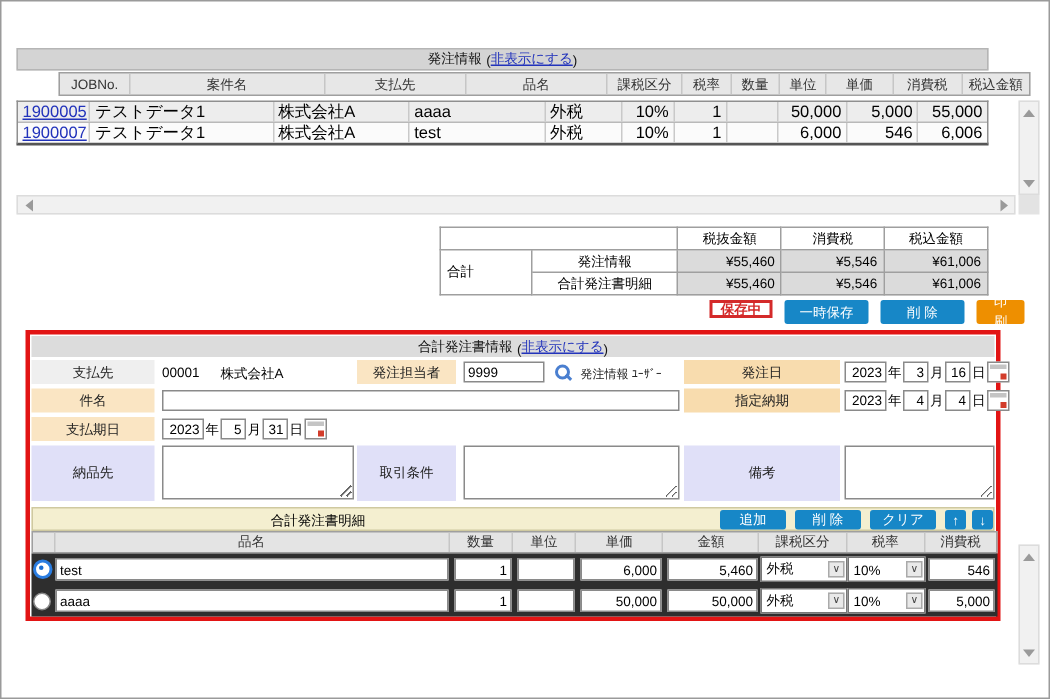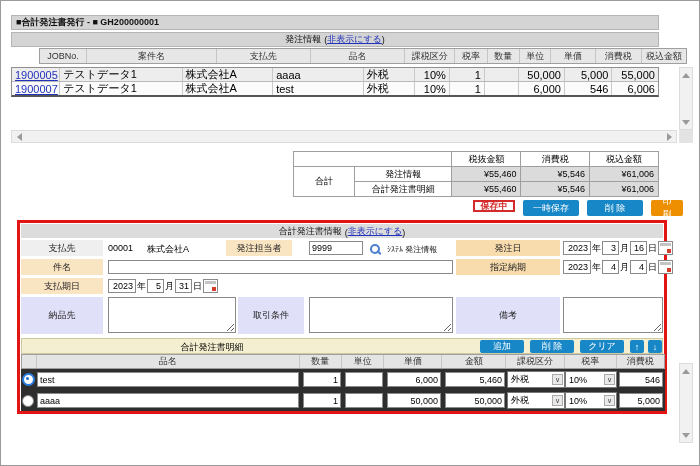--- a/index.html
+++ b/index.html
@@ -27,21 +27,21 @@
   .tri-up{width:0;height:0;border-left:4px solid transparent;border-right:4px solid transparent;border-bottom:5px solid #9a9a9a;}
   .tri-dn{width:0;height:0;border-left:4px solid transparent;border-right:4px solid transparent;border-top:5px solid #9a9a9a;}
   .tri-lf{width:0;height:0;border-top:4px solid transparent;border-bottom:4px solid transparent;border-right:5px solid #9a9a9a;}
   .tri-rt{width:0;height:0;border-top:4px solid transparent;border-bottom:4px solid transparent;border-left:5px solid #9a9a9a;}
   
   .sumtbl{border-collapse:collapse;font-size:9px;width:366px;}
   .sumtbl td{border:1px solid #9f9f9f;height:14px;padding:0 4px;background:#fff;}
   .sumtbl td.val{background:#dbdbdb;text-align:right;width:64px;}
   .sumtbl td.hd{text-align:center;}
   .sumtbl td.lbl2{text-align:center;width:100px;}
-  .sumtbl td.tot{text-align:center;width:58px;}
+  .sumtbl td.tot{width:58px;}
   
   .btn{display:flex;align-items:center;justify-content:center;color:#fff;font-size:9px;border:none;border-radius:2px;cursor:pointer;font-family:inherit;}
   .btn.blue{background:#1787c7;}
   .btn.orange{background:#ee8f00;}
   .badge{display:flex;align-items:center;justify-content:center;color:#d42a2a;border:2px solid #d42a2a;background:#fff;font-size:9px;font-weight:bold;}
   
   .redbox{border:3px solid #e21414;}
   .lbl{display:flex;align-items:center;justify-content:center;font-size:9px;color:#222;}
   .lbl.gray{background:#efefef;}
   .lbl.wheat{background:#fae5c3;}
@@ -74,23 +74,20 @@
   .selbox{background:#fff;border:1px solid #777;height:15px;width:calc(100% - 4px);display:flex;align-items:center;justify-content:space-between;padding:0 1px 0 3px;font-size:9px;cursor:pointer;}
   .selbox .arr{width:11px;height:11px;background:#e9e9e9;border:1px solid #aaa;font-size:7px;line-height:10px;text-align:center;color:#444;box-sizing:border-box;}
   .smalltxt{font-size:8px;color:#222;}
 </style>
 </head>
 <body>
 
 <div id="screen">
 
   
-  <div class="abs bar" style="left:10px;top:14px;width:648px;height:15px;padding-left:4px;font-weight:bold;">
-    <span>■合計発注書発行 - ■ GH200000001</span>
-  </div>
 
   
   <div class="abs bar center" style="left:10px;top:31px;width:648px;height:15px;">
     <span>発注情報</span>
     <span style="margin-left:3px;">(</span>
       <span class="link">非表示にする</span>
       <span>)</span>
   </div>
 
   
@@ -201,24 +198,24 @@
     <span>合計発注書情報</span>
     <span style="margin-left:3px;">(</span>
       <span class="link">非表示にする</span>
       <span>)</span>
   </div>
 
   
   <div class="abs lbl gray" style="left:20px;top:239px;width:82px;height:16px;">支払先</div>
   <span class="abs" style="left:107px;top:242px;font-size:9px;">00001</span>
   <span class="abs" style="left:146px;top:242px;font-size:9px;">株式会社A</span>
-  <div class="abs lbl wheat" style="left:225px;top:239px;width:66px;height:16px;">発注担当者</div>
+  <div class="abs lbl wheat" style="left:237px;top:239px;width:66px;height:16px;">発注担当者</div>
   <input class="abs inp" style="left: 308px; top: 240px; width: 54px; height: 14px;" value="9999">
   <span class="abs mag" style="left:369px;top:241px;"></span>
-  <span class="abs smalltxt" style="left:386px;top:243px;">ｼｽﾃﾑ 発注情報</span>
+  <span class="abs smalltxt" style="left:386px;top:243px;">発注情報 ﾕｰｻﾞｰ</span>
   <div class="abs lbl wheat2" style="left:455px;top:239px;width:104px;height:16px;">発注日</div>
   <div class="abs dategrp" style="left:562px;top:240px;">
     <input class="inp num" style="width: 28px; height: 14px;" value="2023">
       <span class="ds">年</span>
     <input class="inp num" style="width: 17px; height: 14px;" value="3">
       <span class="ds">月</span>
     <input class="inp num" style="width: 17px; height: 14px;" value="16">
       <span class="ds">日</span>
     <span class="calicon"></span>
   </div>

